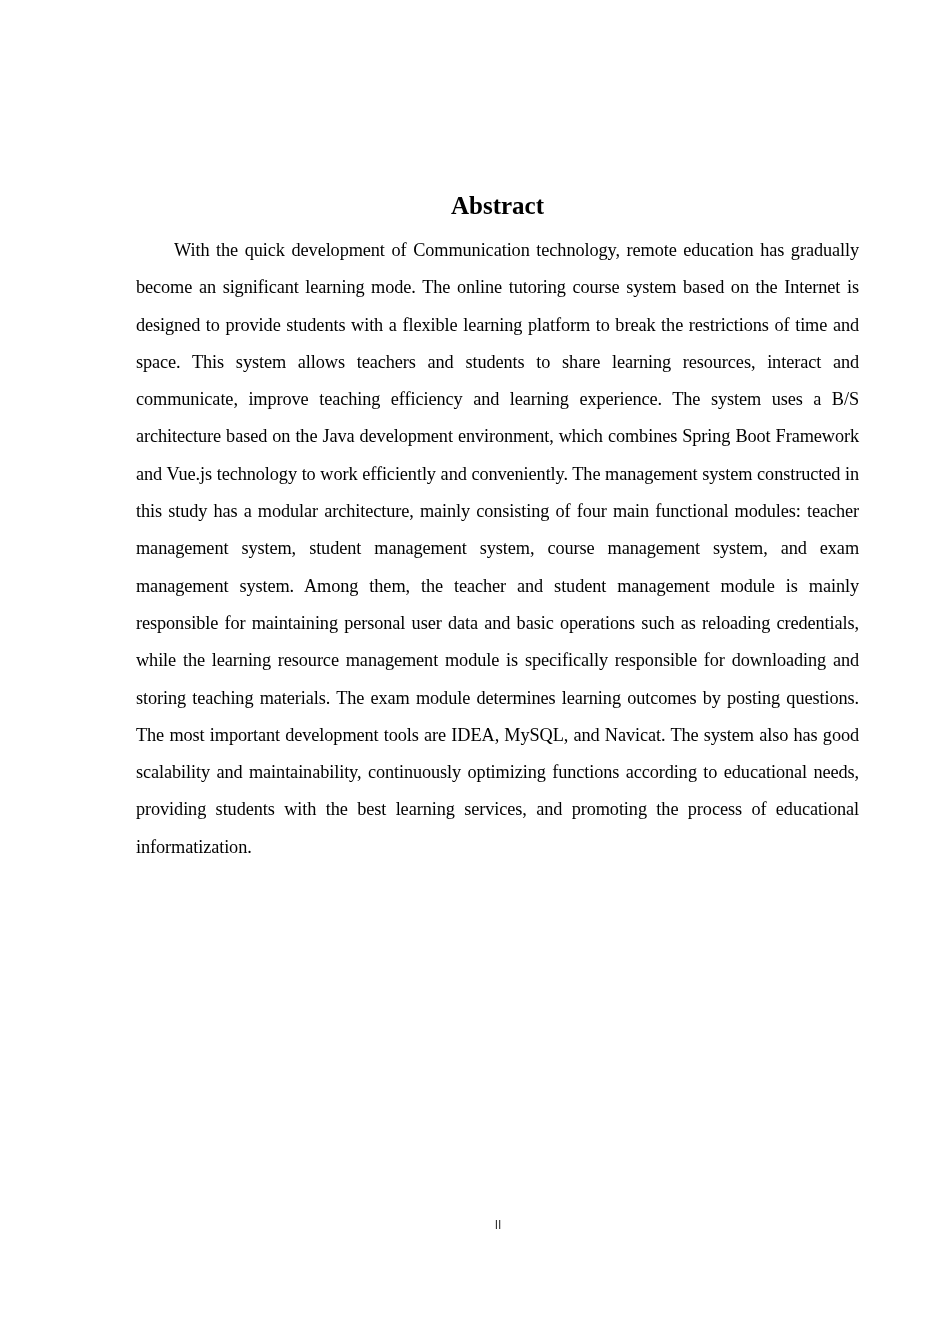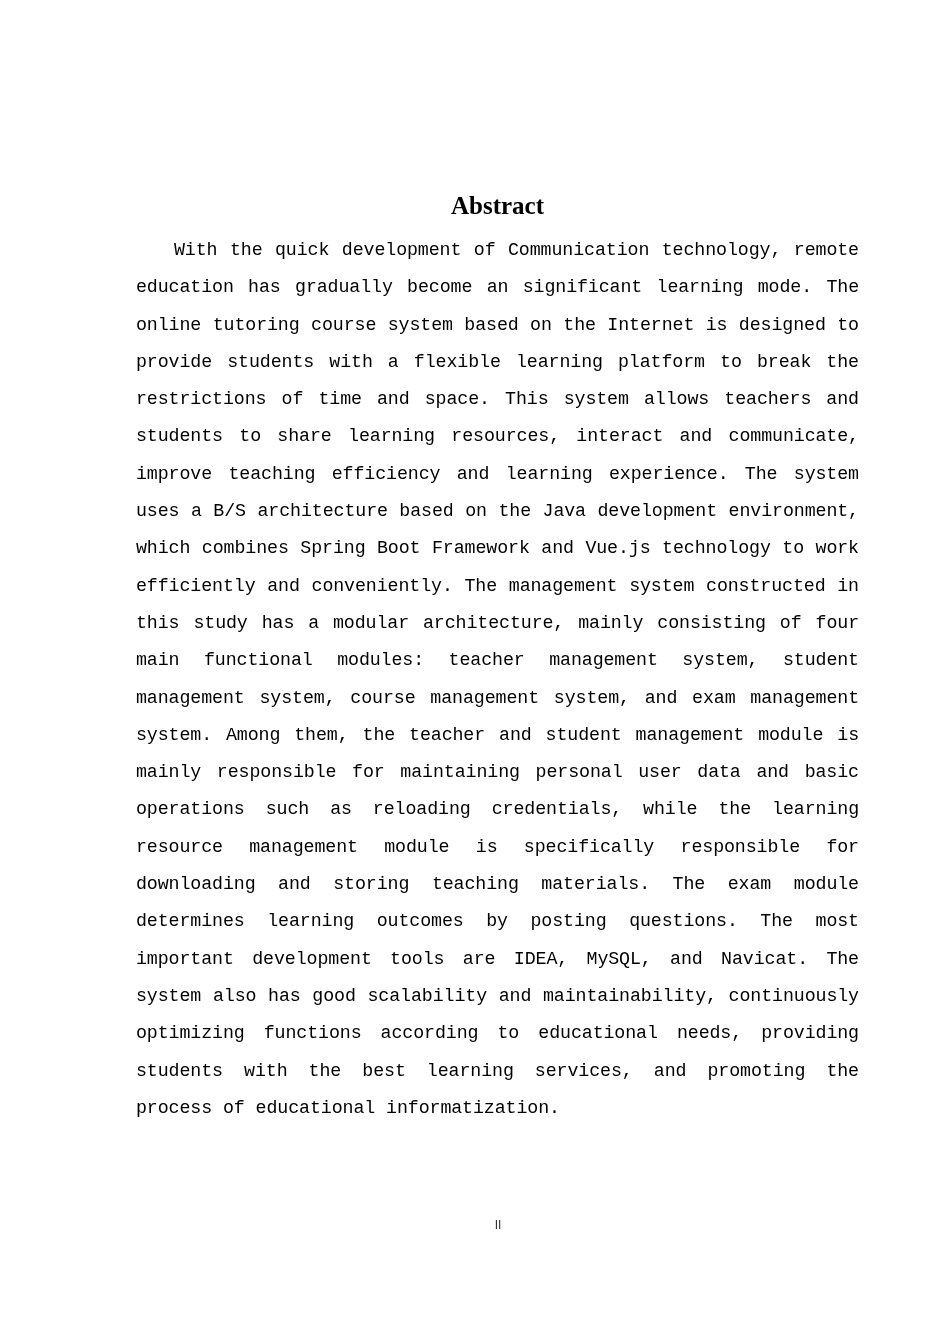--- a/index.html
+++ b/index.html
@@ -8,21 +8,21 @@
       position: absolute; left: 0; top: 0; width: 950px; height: 1072px; background: #fff; border-radius: 11px;
     }
     .title {
       position: absolute; top: 190px; left: 136px; width: 723px;
       text-align: center;
       font-family: "Liberation Serif", serif;
       font-weight: bold; font-size: 25px; line-height: 32px; color: #000;
     }
     .body-text {
       position: absolute; top: 232px; left: 136px; width: 723px;
-      font-family: Liberation Mono, monospace;
+      font-family: Liberation Serif, serif;
       font-size: 18.3px; line-height: 37.3px; color: #000;
       text-align: justify; text-indent: 38px; margin: 0;
       letter-spacing: -0.1px;
     }
     .keywords {
       position: absolute; top: 901px; left: 136px; width: 723px;
       font-family: "Liberation Serif", serif;
       font-size: 18.3px; line-height: 37px; color: #000; margin: 0;
     }
     .keywords .kw-label { font-weight: bold; }

